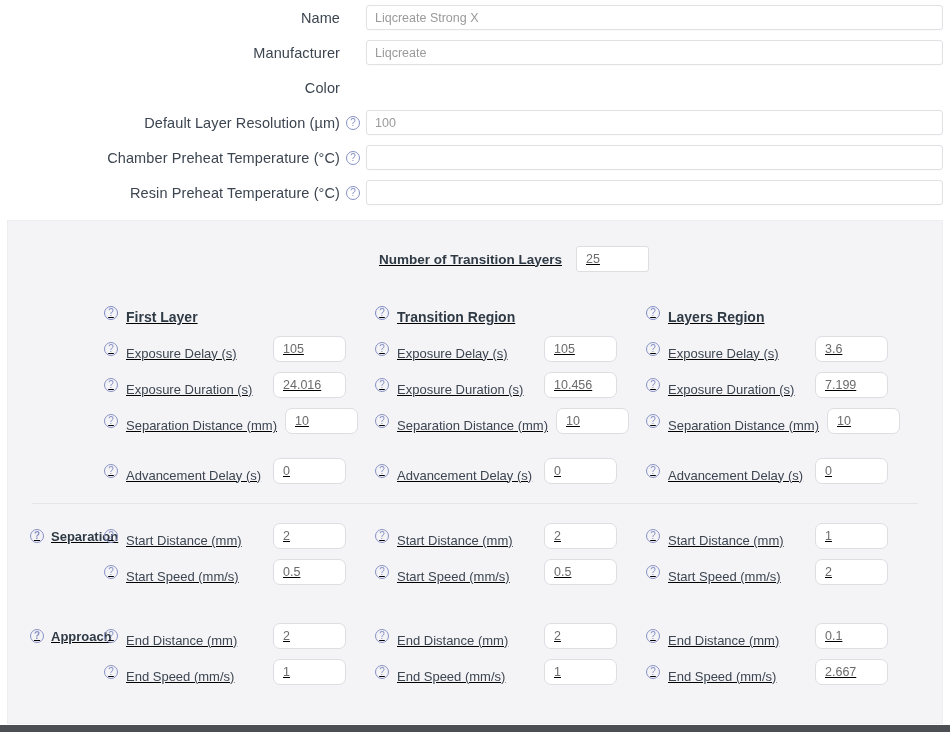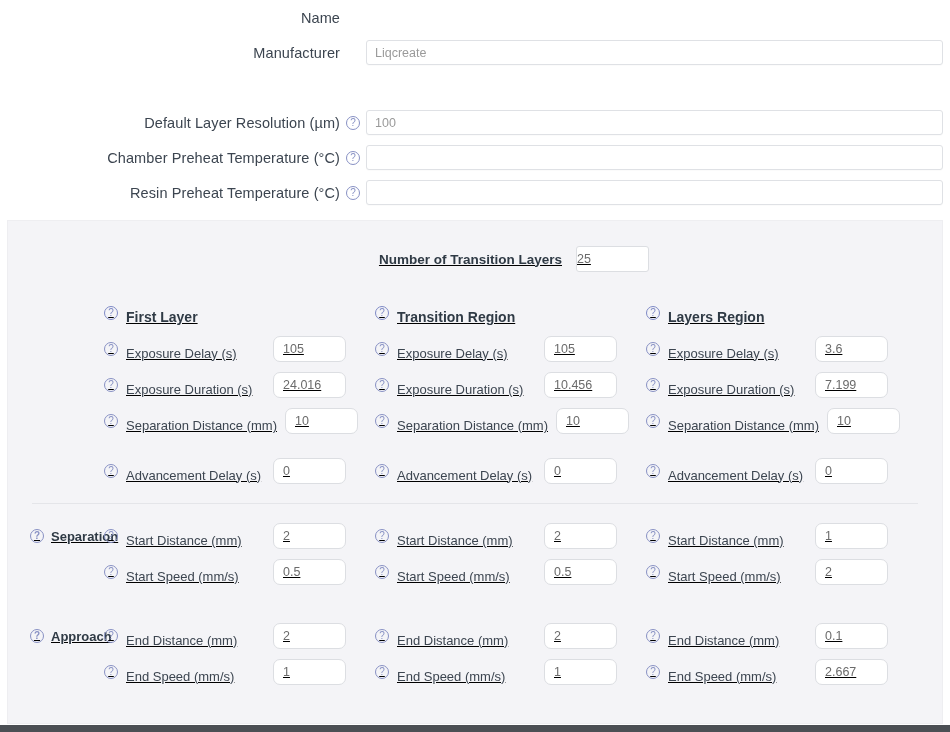--- a/index.html
+++ b/index.html
@@ -96,20 +96,21 @@
     padding-right: 14px;
   }
   .ntl-input {
     width: 73px; height: 26px;
     border: 1px solid #dcdee2;
     border-radius: 3px;
     background: #fff;
     font-size: 12.5px;
     color: #6b6b6b;
     display: flex; align-items: center;
+    padding-left: 9px;
   }
 
   
   .cols {
     position: relative;
     margin-top: 22px;
   }
   .colrow {
     display: flex;
     align-items: center;
@@ -178,29 +179,31 @@
 </head>
 <body>
 
 <div class="page">
 
   <div class="top-form">
 
     <div class="form-row">
       <div class="lbl">Name</div>
       <div class="help-slot"></div>
+      <div class="inp">Liqcreate Strong X</div>
     </div>
 
     <div class="form-row">
       <div class="lbl">Manufacturer</div>
       <div class="help-slot"></div>
       <div class="inp">Liqcreate</div>
     </div>
 
     <div class="form-row">
+      <div class="lbl">Color</div>
       <div class="help-slot"></div>
     </div>
 
     <div class="form-row">
       <div class="lbl">Default Layer Resolution (µm)</div>
       <div class="help-slot">
         <span class="qmark">?</span>
       </div>
       <div class="inp">100</div>
     </div>

